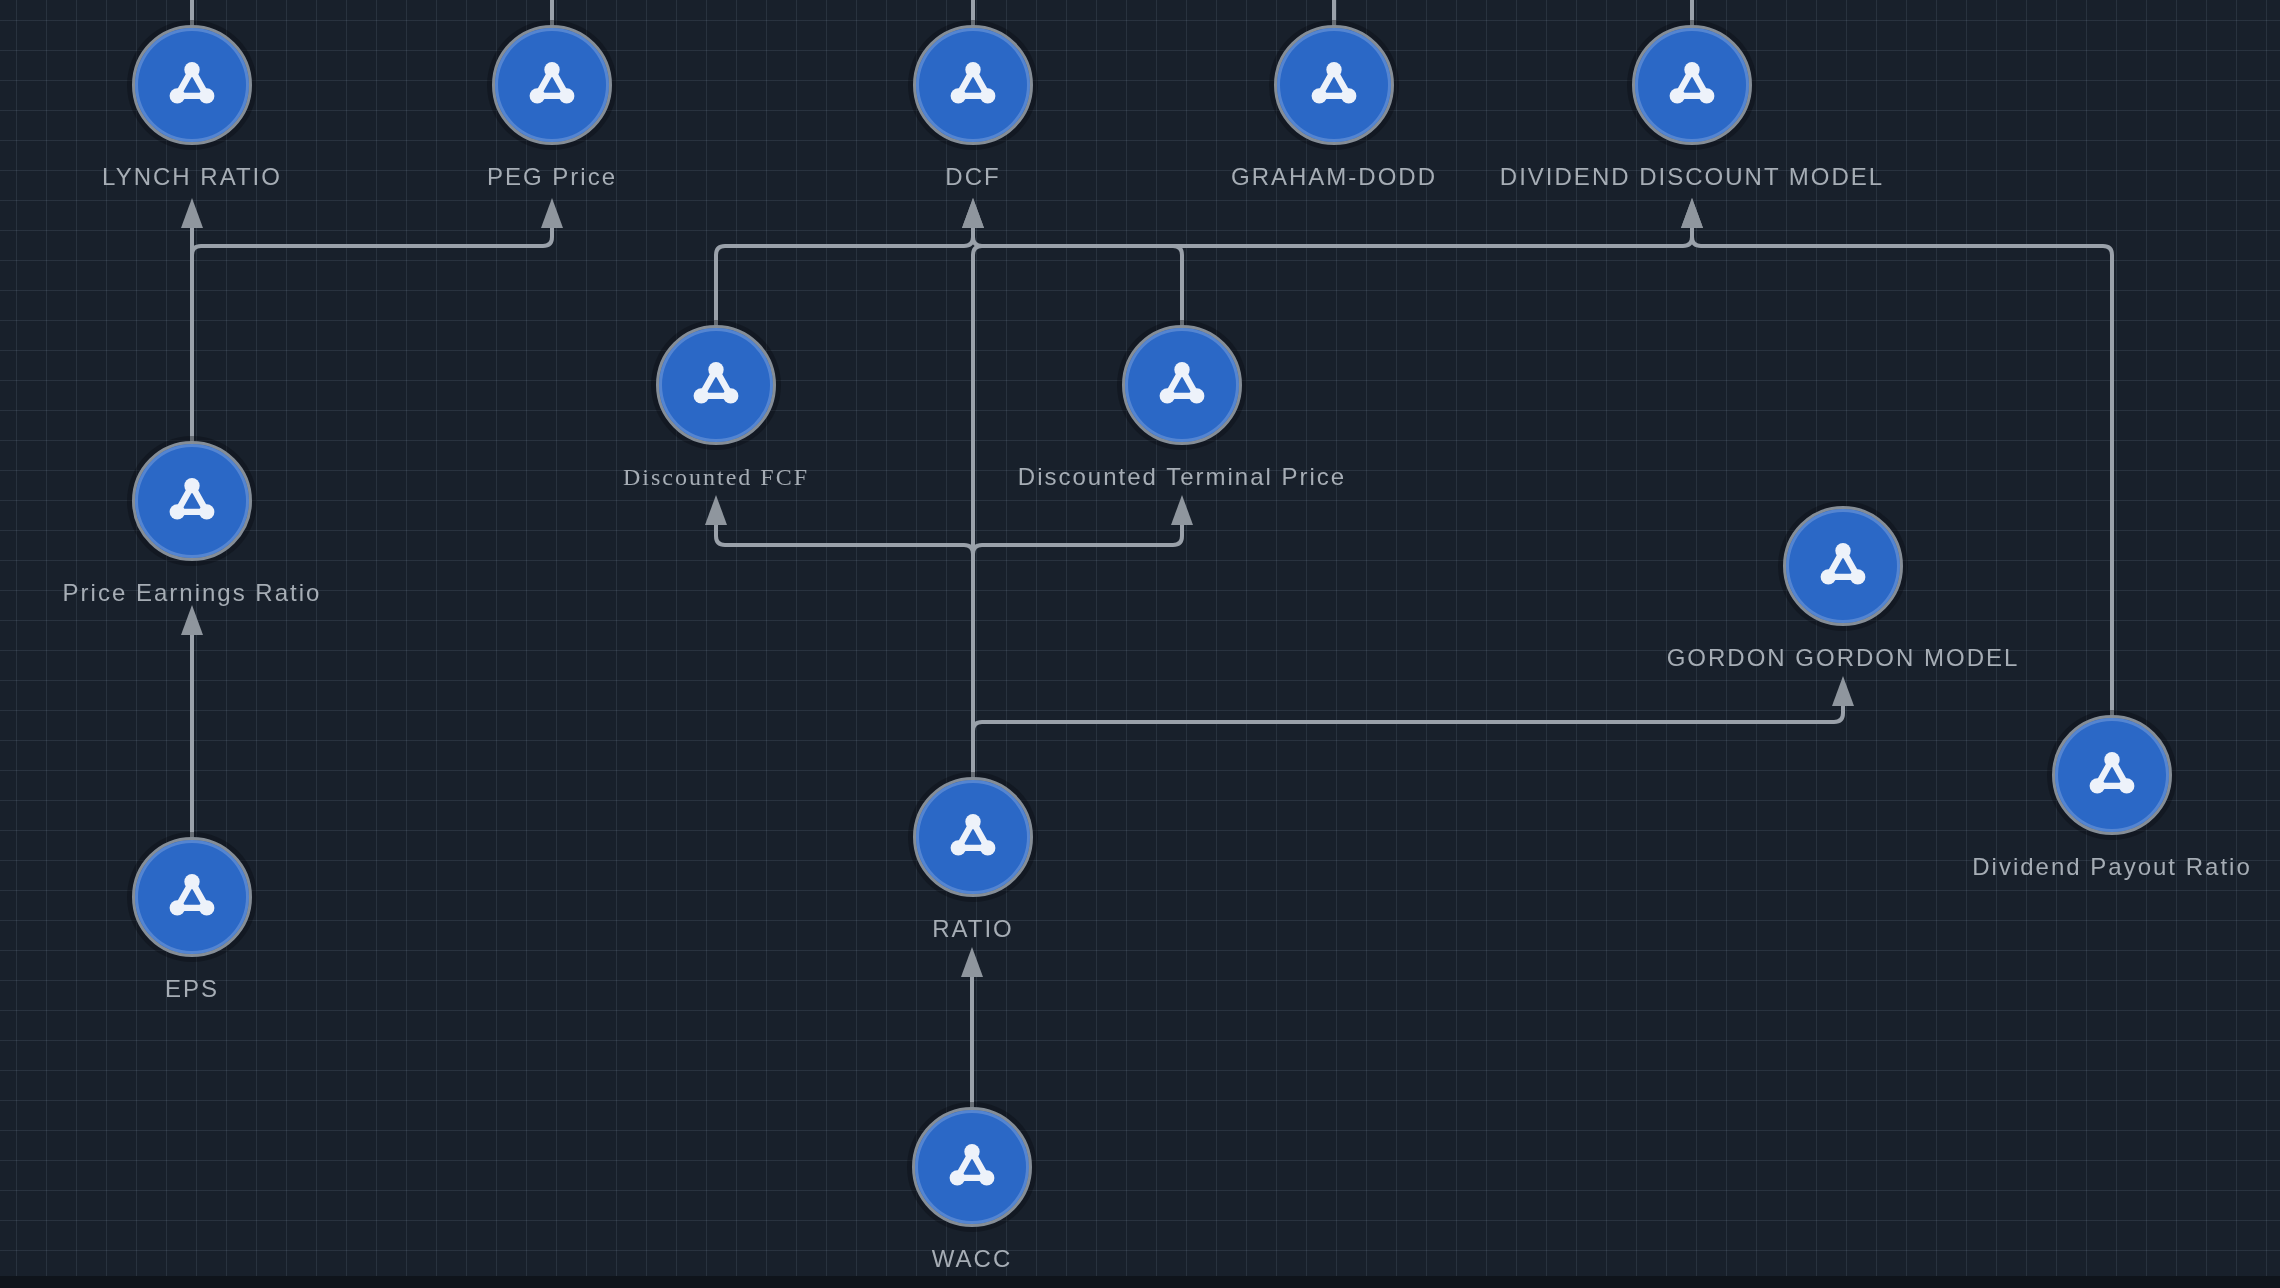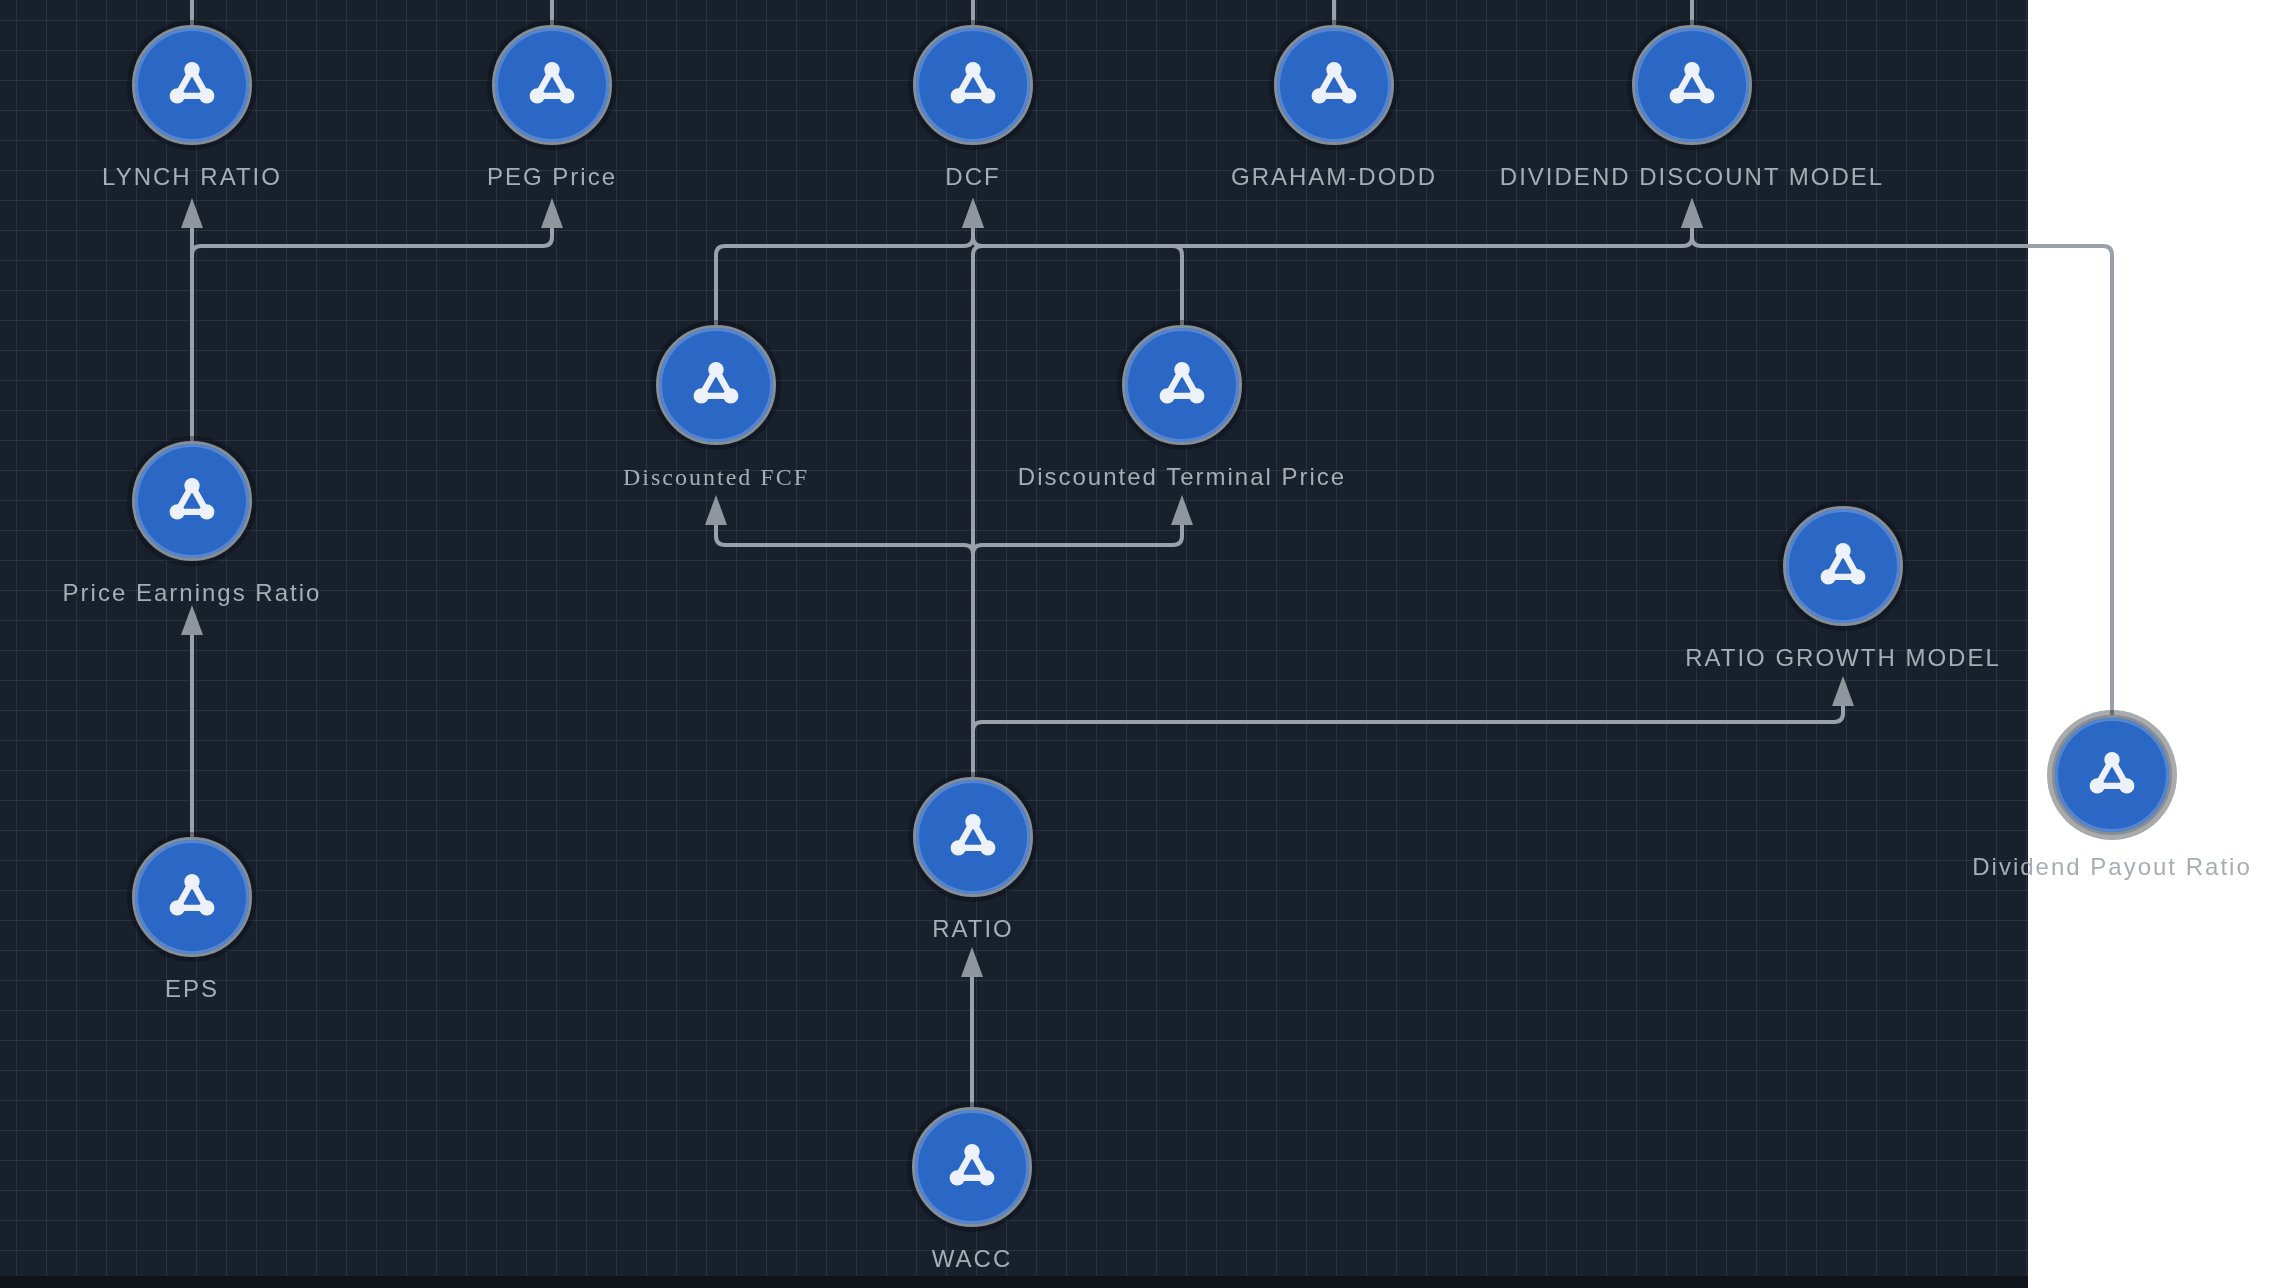--- a/index.html
+++ b/index.html
@@ -5,21 +5,21 @@
   html, body {
     margin: 0;
     padding: 0;
     width: 2280px;
     height: 1288px;
     overflow: hidden;
     font-family: "Liberation Sans", "DejaVu Sans", sans-serif;
   }
   .canvas {
     position: relative;
-    width: 2028px;
+    width: 2280px;
     height: 1288px;
     background-color: #18202b;
     background-image:
       linear-gradient(to right, rgba(150,170,196,0.13) 1px, transparent 1px),
       linear-gradient(to bottom, rgba(150,170,196,0.13) 1px, transparent 1px);
     background-size: 30px 30px;
     background-position: 16px 20px;
   }
   svg.edges-layer {
     position: absolute;
@@ -202,21 +202,21 @@
 
   <div class="node" style="left: 1843px; top: 566px;">
     <div class="node-circle" style="background: rgb(43, 104, 198); border-color: rgb(133, 141, 150);">
       <svg class="node-icon" viewBox="0 0 100 100">
         <path class="icon-stroke" d="M50 26 L73 67 L27 67 Z" fill="none" stroke-width="10" stroke-linejoin="round" stroke="#edf2fa"></path>
         <circle class="icon-dot" cx="50" cy="26" r="12" fill="#edf2fa"></circle>
         <circle class="icon-dot" cx="27" cy="67" r="12" fill="#edf2fa"></circle>
         <circle class="icon-dot" cx="73" cy="67" r="12" fill="#edf2fa"></circle>
       </svg>
     </div>
-    <div class="node-label" style="color: rgb(166, 173, 181);">RATIO GROWTH MODEL</div>
+    <div class="node-label" style="color: rgb(166, 173, 181);">GORDON GORDON MODEL</div>
   </div>
 
   <div class="node" style="left: 973px; top: 837px;">
     <div class="node-circle" style="background: rgb(43, 104, 198); border-color: rgb(133, 141, 150);">
       <svg class="node-icon" viewBox="0 0 100 100">
         <path class="icon-stroke" d="M50 26 L73 67 L27 67 Z" fill="none" stroke-width="10" stroke-linejoin="round" stroke="#edf2fa"></path>
         <circle class="icon-dot" cx="50" cy="26" r="12" fill="#edf2fa"></circle>
         <circle class="icon-dot" cx="27" cy="67" r="12" fill="#edf2fa"></circle>
         <circle class="icon-dot" cx="73" cy="67" r="12" fill="#edf2fa"></circle>
       </svg>

